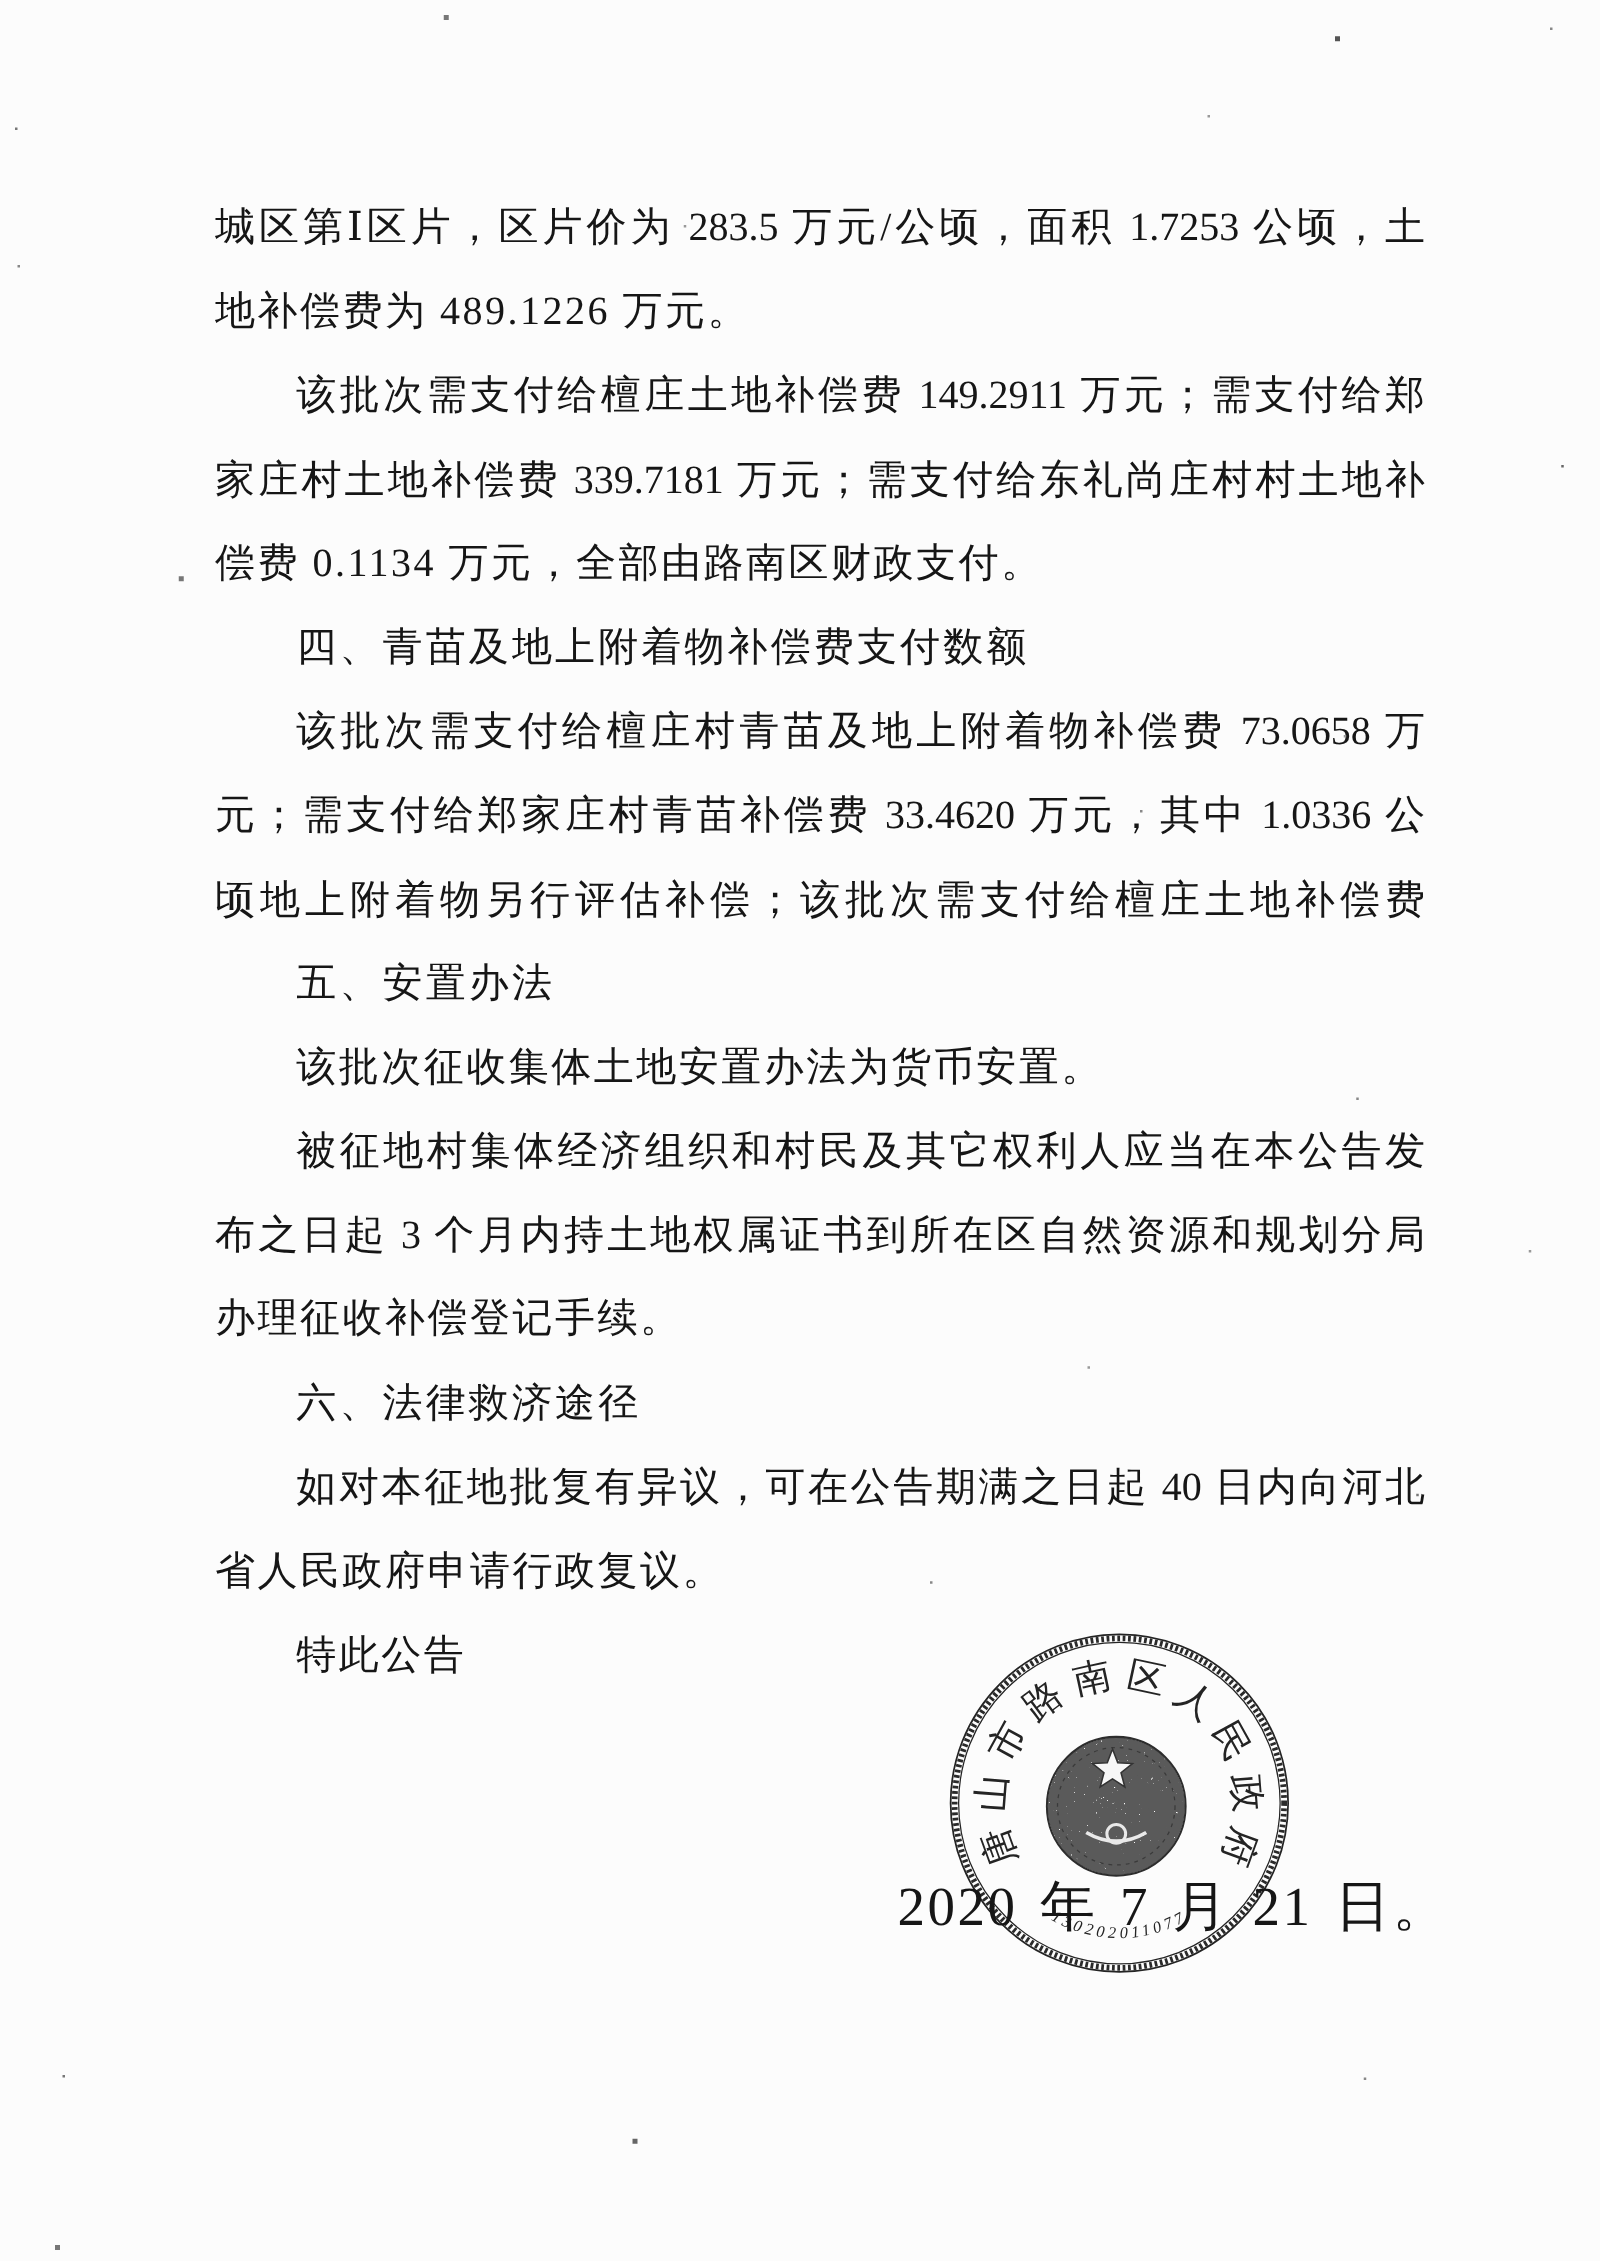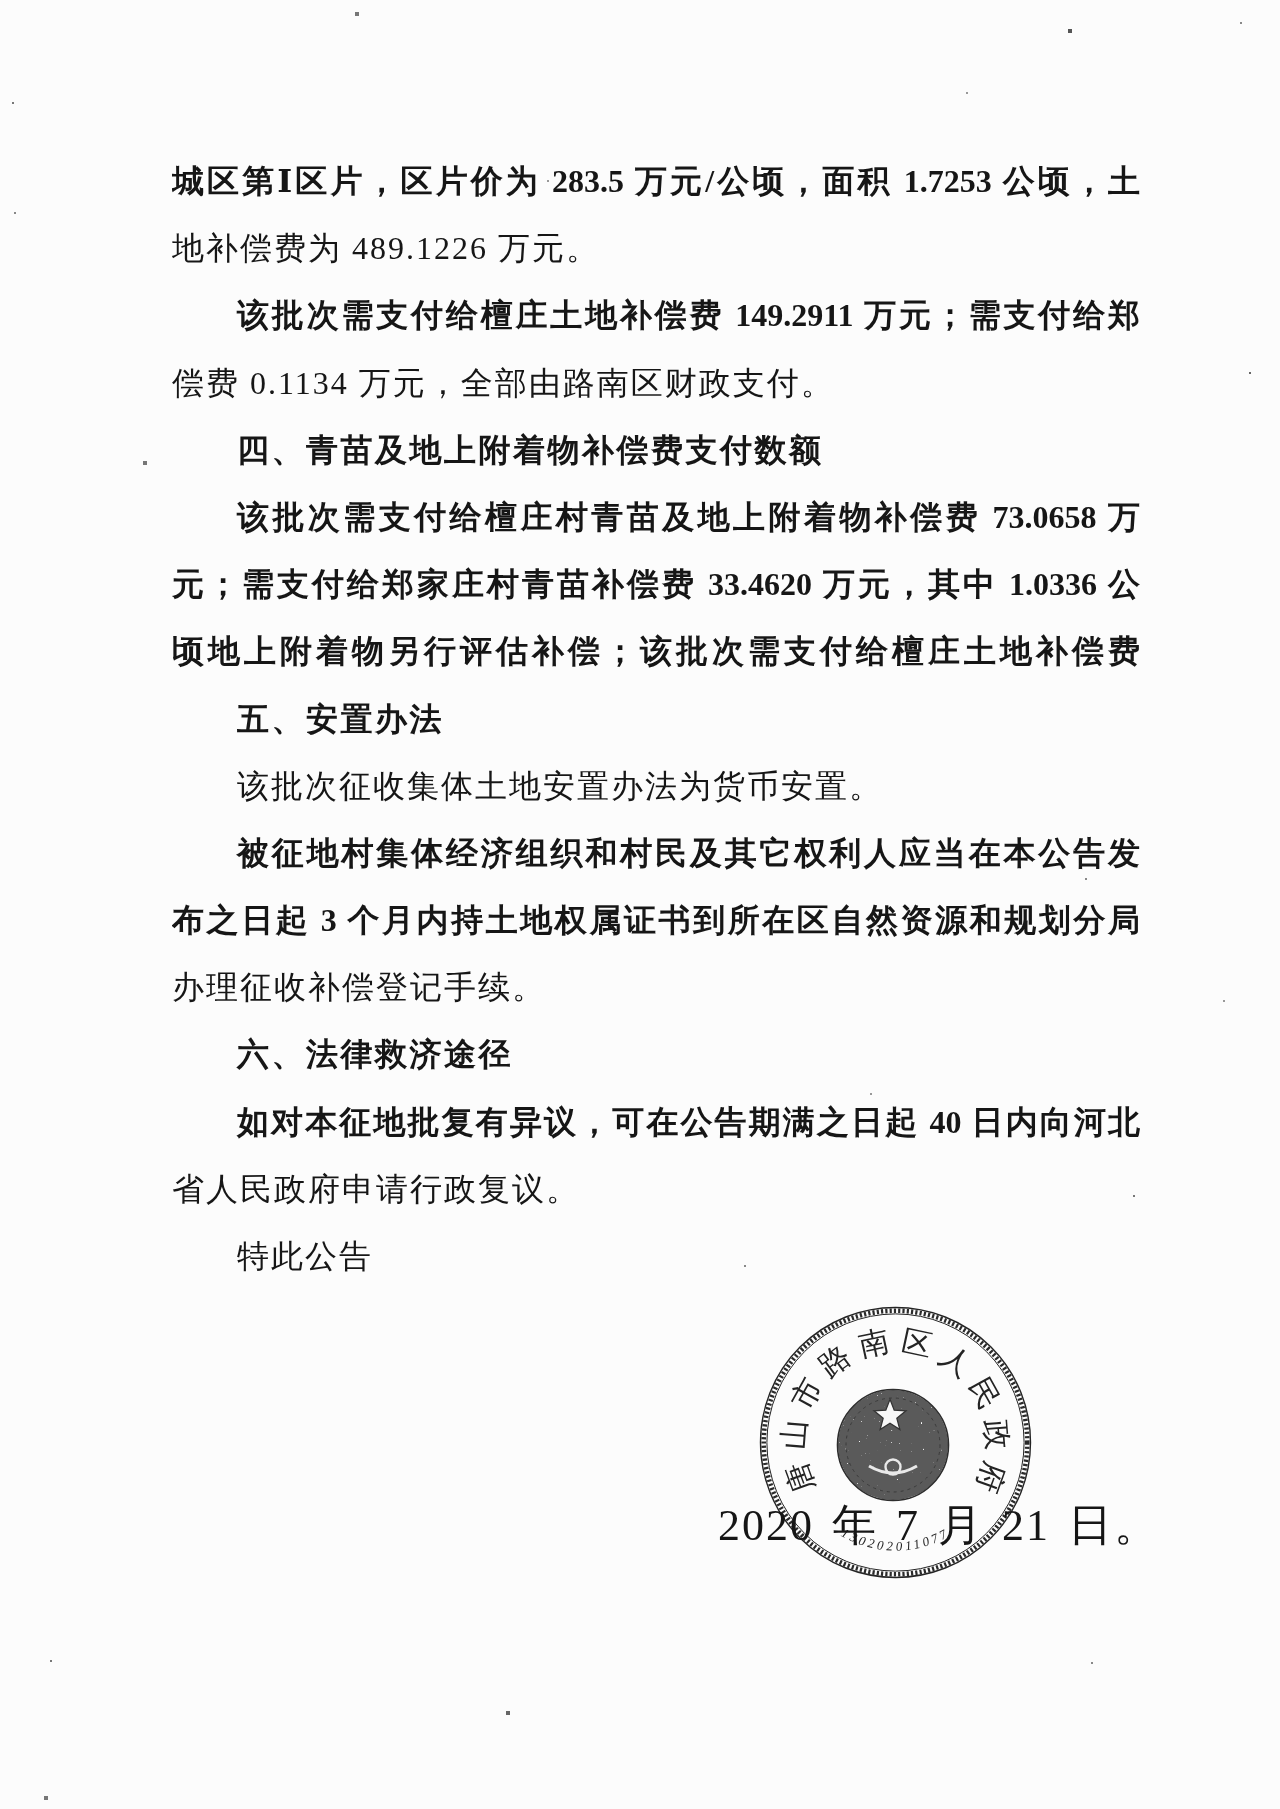--- a/index.html
+++ b/index.html
@@ -12,23 +12,23 @@
   .page{position:absolute;inset:0;}
   
   .textblock{
     position:absolute;left:172px;top:148px;width:968px;
     font-size:32px;line-height:67.2px;
   }
   .ln{
     height:67.2px;overflow:hidden;white-space:normal;
     letter-spacing:2px;
   }
-  .ln.j{ text-align:justify; text-align-last:justify; letter-spacing:0;font-weight:bold; }
+  .ln.j{ text-align:justify; text-align-last:justify; letter-spacing:0; }
   .ln.ind{ text-indent:65px; }
-  .ln.b{ font-weight:bold; letter-spacing:2.5px; }
+  .ln.b{ font-weight:normal; letter-spacing:2.5px; }
   
   .date{
     position:absolute;left:718px;top:1492px;height:67px;line-height:67px;
     font-size:44px;letter-spacing:2px;word-spacing:5px;z-index:3;
   }
   
   .seal{position:absolute;left:757px;top:1304px;width:277px;height:277px;z-index:2;}
   .seal svg{display:block;width:277px;height:277px;}
   .ring-ch{
     font-family:"Liberation Serif","DejaVu Serif",serif;
@@ -65,20 +65,21 @@
 </style>
 </head>
 <body>
 
 <div class="page">
 
   <div class="textblock" id="doc-lines">
       <div class="ln j">城区第Ⅰ区片，区片价为 283.5 万元/公顷，面积 1.7253 公顷，土</div>
       <div class="ln">地补偿费为 489.1226 万元。</div>
       <div class="ln j ind">该批次需支付给檀庄土地补偿费 149.2911 万元；需支付给郑</div>
+      <div class="ln j">家庄村土地补偿费 339.7181 万元；需支付给东礼尚庄村村土地补</div>
       <div class="ln">偿费 0.1134 万元，全部由路南区财政支付。</div>
       <div class="ln ind b">四、青苗及地上附着物补偿费支付数额</div>
       <div class="ln j ind">该批次需支付给檀庄村青苗及地上附着物补偿费 73.0658 万</div>
       <div class="ln j">元；需支付给郑家庄村青苗补偿费 33.4620 万元，其中 1.0336 公</div>
       <div class="ln j">顷地上附着物另行评估补偿；该批次需支付给檀庄土地补偿费</div>
       <div class="ln ind b">五、安置办法</div>
       <div class="ln ind">该批次征收集体土地安置办法为货币安置。</div>
       <div class="ln j ind">被征地村集体经济组织和村民及其它权利人应当在本公告发</div>
       <div class="ln j">布之日起 3 个月内持土地权属证书到所在区自然资源和规划分局</div>
       <div class="ln">办理征收补偿登记手续。</div>

